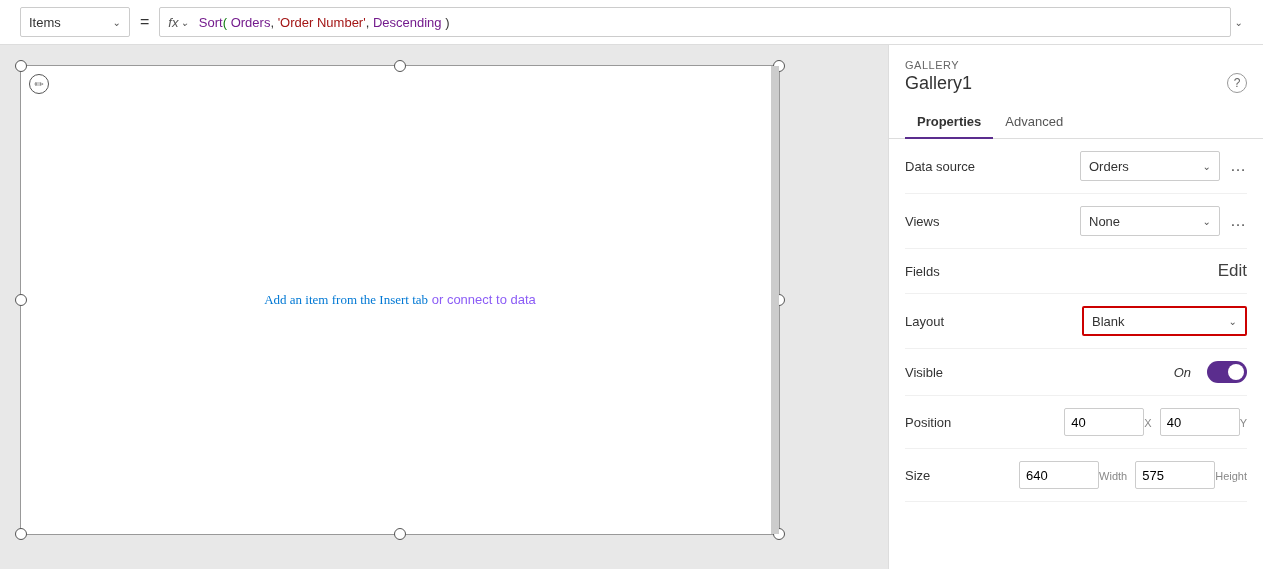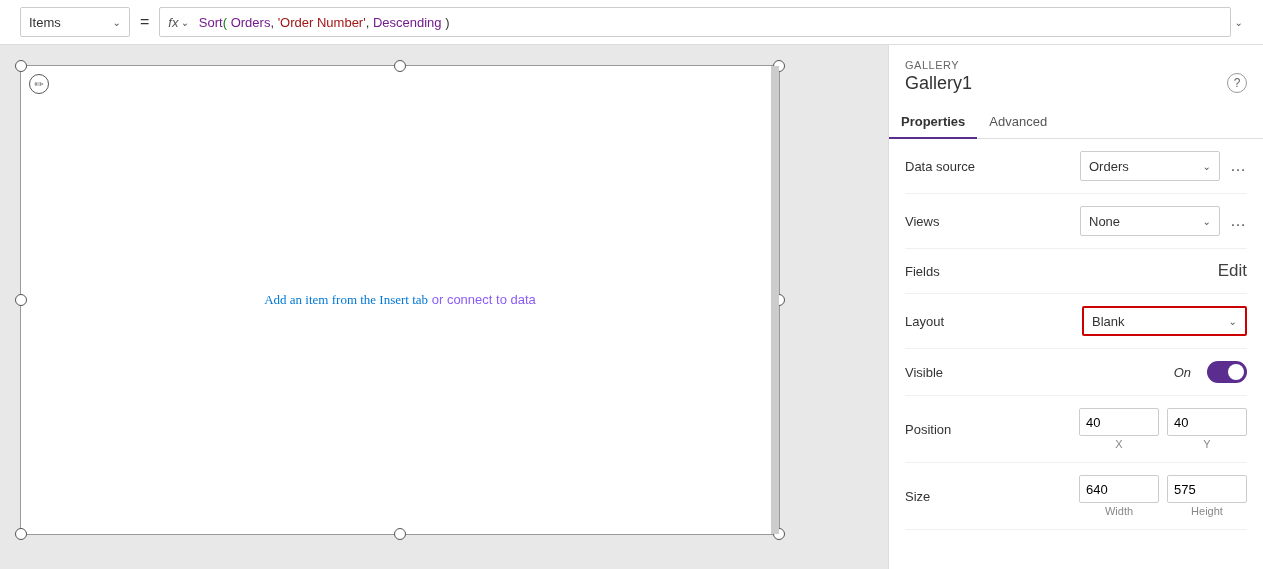--- a/index.html
+++ b/index.html
@@ -59,21 +59,21 @@
     .gallery-hint-gray { color: #8b5cf6; }
 
     
     .right-panel { width: 375px; background: #fff; border-left: 1px solid #ddd; display: flex; flex-direction: column; overflow-y: auto; flex-shrink: 0; }
     .panel-header { padding: 14px 16px 0 16px; }
     .gallery-label { font-size: 11px; color: #666; text-transform: uppercase; letter-spacing: 0.5px; margin-bottom: 2px; }
     .gallery-name { font-size: 18px; font-weight: 300; color: #333; margin-bottom: 12px; }
     .panel-header-row { display: flex; align-items: center; justify-content: space-between; }
     .help-icon { width: 20px; height: 20px; border-radius: 50%; border: 1px solid #999; display: flex; align-items: center; justify-content: center; font-size: 12px; color: #666; cursor: pointer; }
 
-    .tabs { display: flex; border-bottom: 1px solid #ddd; padding: 0 0; }
+    .tabs { display: flex; border-bottom: 1px solid #ddd; padding: 0 16px; }
     .tab { padding: 8px 12px; font-size: 13px; cursor: pointer; color: #555; border-bottom: 2px solid transparent; margin-bottom: -1px; }
     .tab.active { color: #333; font-weight: 600; border-bottom-color: #5b2d8e; }
 
     .panel-body { padding: 0 16px; flex: 1; }
     .prop-row { display: flex; align-items: center; justify-content: space-between; padding: 12px 0; border-bottom: 1px solid #f0f0f0; }
     .prop-label { font-size: 13px; color: #333; }
     .prop-control { display: flex; align-items: center; gap: 6px; }
 
     .dropdown-control {
       display: flex; align-items: center; justify-content: space-between; border: 1px solid #ccc; border-radius: 2px; padding: 4px 8px; min-width: 140px; height: 30px; cursor: pointer; background: #fff; font-size: 13px; color: #333;
@@ -90,21 +90,21 @@
     .toggle-label { font-size: 13px; color: #333; }
     .toggle {
       position: relative; width: 40px; height: 22px; border-radius: 11px; background: #5b2d8e; cursor: pointer;
     }
     .toggle-knob {
       position: absolute; top: 3px; right: 3px; width: 16px; height: 16px; border-radius: 50%; background: #fff;
     }
 
     
     .position-inputs { display: flex; gap: 8px; }
-    .input-group { display: flex; flex-direction: column; align-items: center; }
+    .input-group { display: flex; flex-direction: row; align-items: center; }
     .num-input {
       border: 1px solid #ccc; border-radius: 2px; padding: 4px 6px; width: 80px; height: 28px; font-size: 13px; text-align: left;
     }
     .input-sublabel { font-size: 11px; color: #888; margin-top: 2px; }
   </style>
 </head>
 <body>
 
 <div class="top-bar">
   <div class="items-dropdown">

